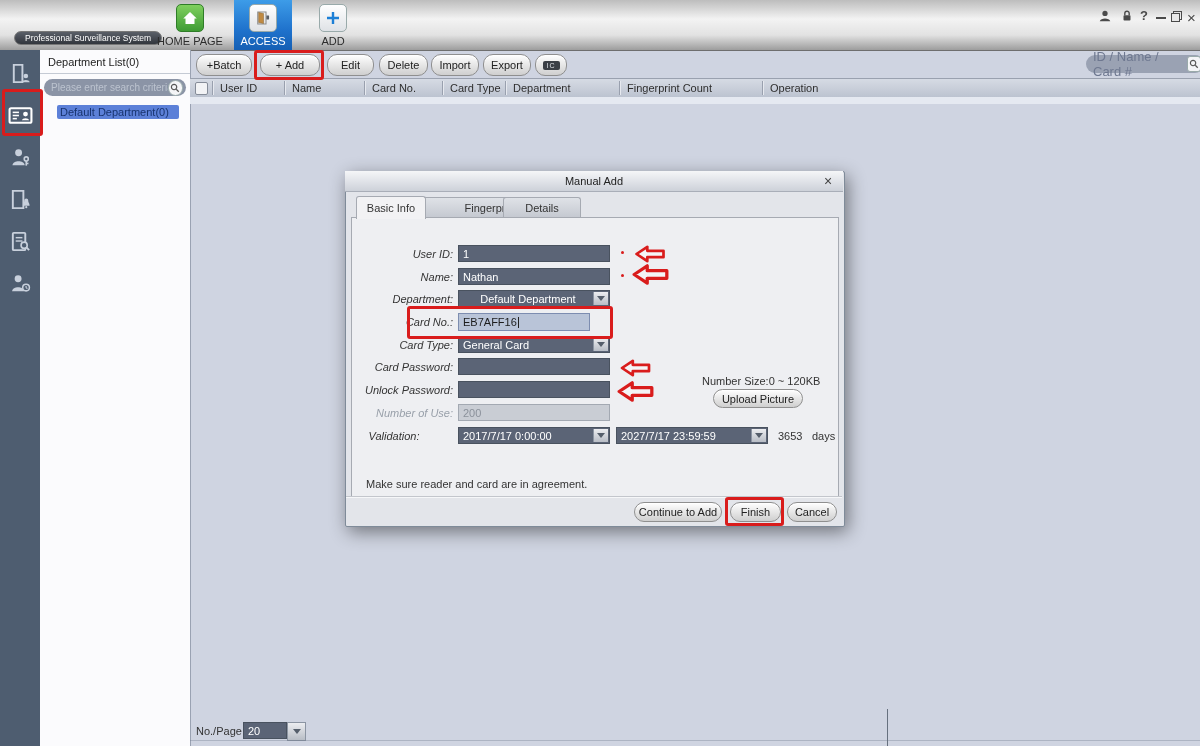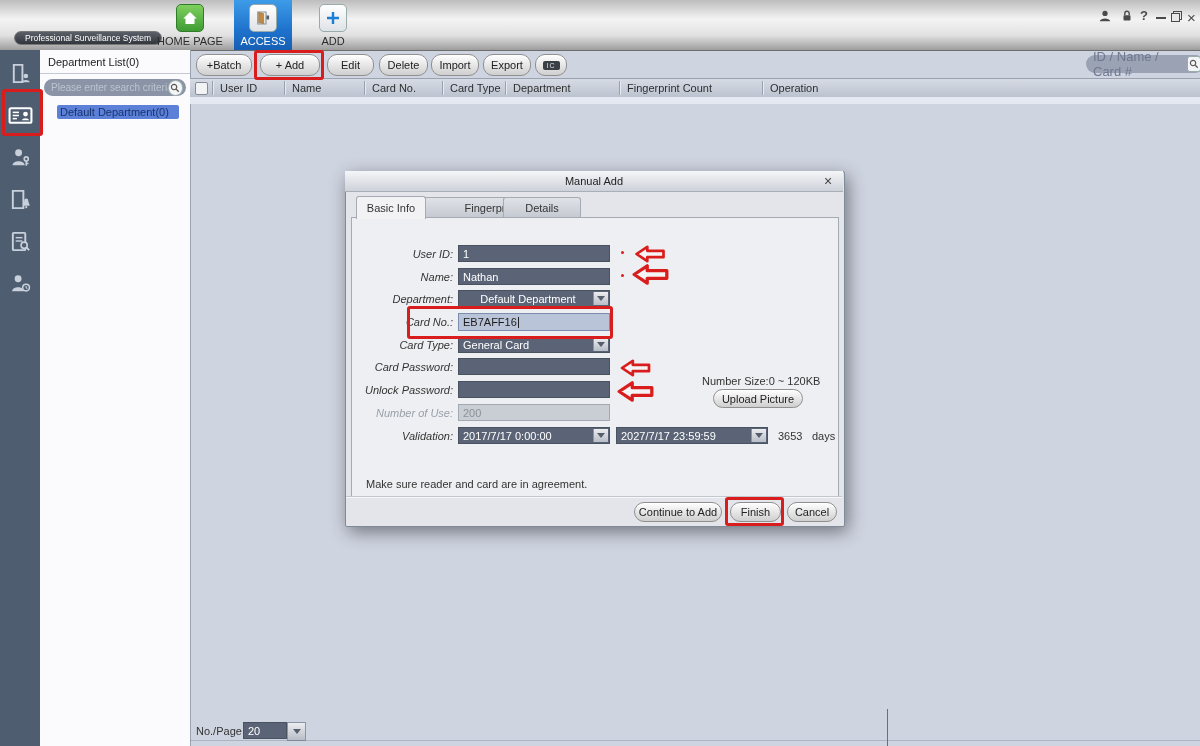--- a/index.html
+++ b/index.html
@@ -274,21 +274,21 @@
 
 <span class="abs flabel" style="left:335px;top:293px;z-index:6;">Department:</span>
 <div class="abs dfield" style="left:458px;top:290px;width:152px;height:17px;justify-content:center;z-index:6;">
   <span style="margin-right:12px;">Default Department</span>
   <span class="droparrow">
       <span class="tri"></span>
     </span>
 </div>
 
 <span class="abs flabel" style="left:335px;top:316px;z-index:6;">Card No.:</span>
-<div class="abs dfield dfield-light" style="left:458px;top:313px;width:152px;height:18px;z-index:6;">
+<div class="abs dfield dfield-light" style="left:458px;top:313px;width:132px;height:18px;z-index:6;">
   <span>EB7AFF16</span>
   <span class="caret"></span>
 </div>
 <div class="abs redbox" style="left:407px;top:306px;width:200px;height:27px;"></div>
 
 <span class="abs flabel" style="left:335px;top:339px;z-index:6;">Card Type:</span>
 <div class="abs dfield" style="left:458px;top:336px;width:152px;height:17px;z-index:6;">
   <span>General Card</span>
   <span class="droparrow">
       <span class="tri"></span>
@@ -303,21 +303,21 @@
 <span class="abs flabel" style="left:335px;top:384px;z-index:6;">Unlock Password:</span>
 <div class="abs dfield" style="left:458px;top:381px;width:152px;height:17px;z-index:6;">
   <span></span>
 </div>
 
 <span class="abs flabel" style="left:335px;top:407px;color:#99a0aa;z-index:6;">Number of Use:</span>
 <div class="abs dfield dfield-disabled" style="left:458px;top:404px;width:152px;height:17px;z-index:6;">
   <span>200</span>
 </div>
 
-<span class="abs flabel" style="left:335px;top:430px;z-index:6;">Validation:</span>
+<span class="abs flabel" style="left:335px;top:430px;z-index:6;text-align:center;">Validation:</span>
 <div class="abs dfield" style="left:458px;top:427px;width:152px;height:17px;z-index:6;">
   <span>2017/7/17 0:00:00</span>
   <span class="droparrow">
       <span class="tri"></span>
     </span>
 </div>
 <div class="abs dfield" style="left:616px;top:427px;width:152px;height:17px;z-index:6;">
   <span>2027/7/17 23:59:59</span>
   <span class="droparrow">
       <span class="tri"></span>

